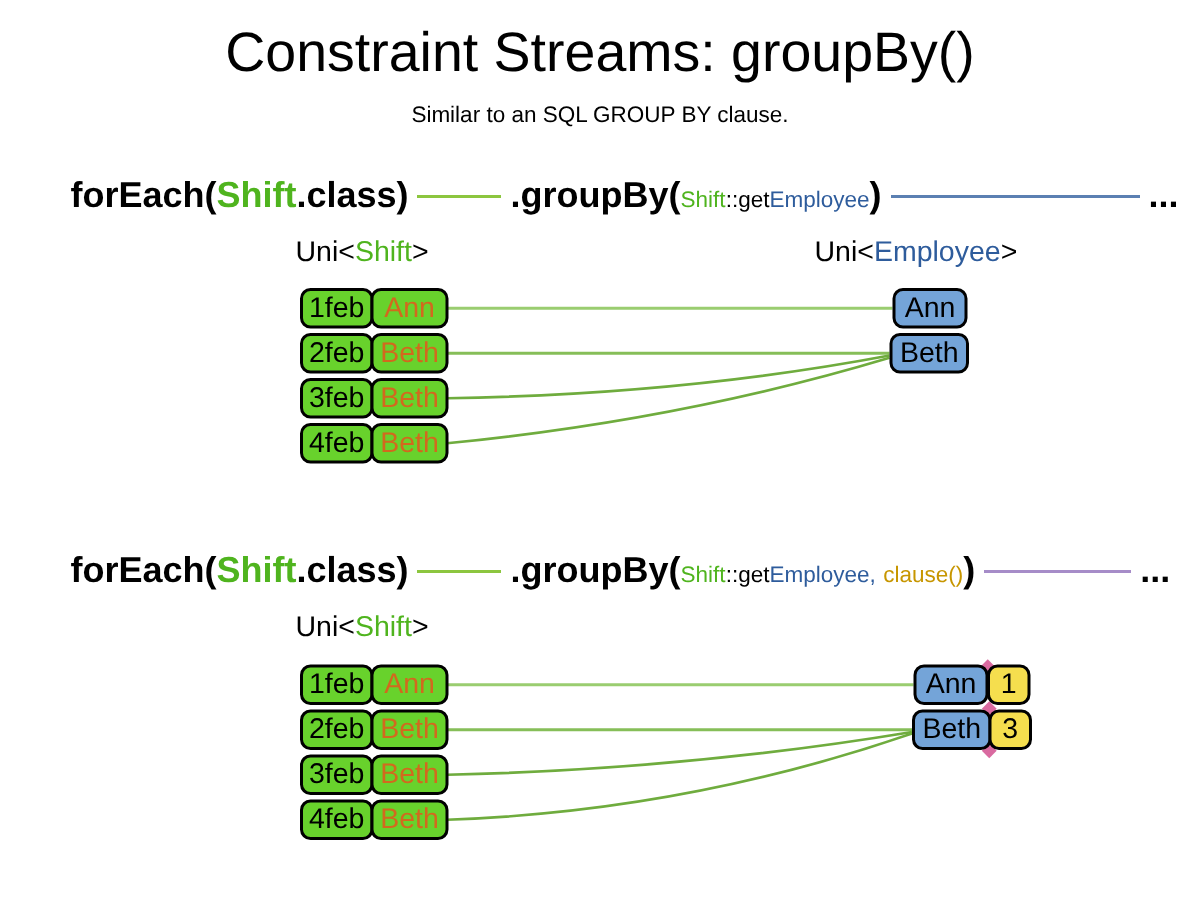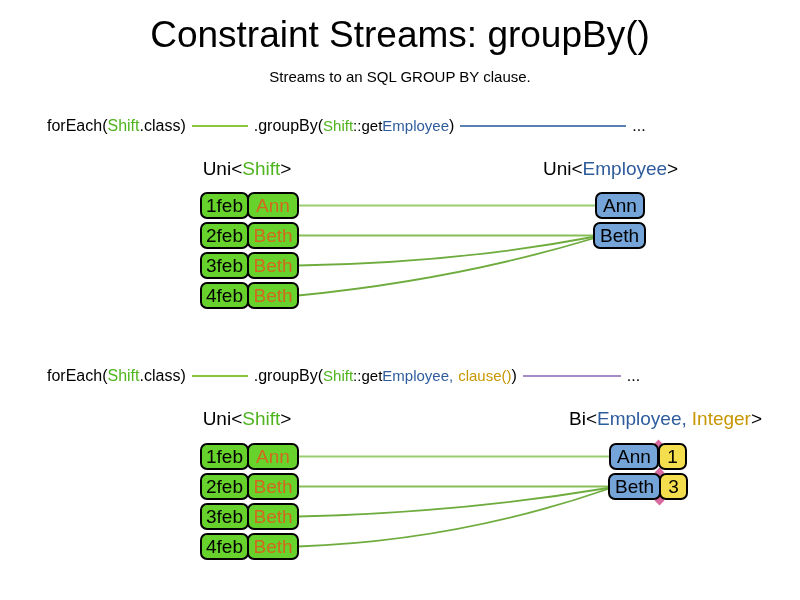--- a/index.html
+++ b/index.html
@@ -3,35 +3,35 @@
 <meta charset="utf-8">
 <style>
   html,body { margin:0; padding:0; background:#fff; }
   body { width:800px; height:600px; font-family:"Liberation Sans", sans-serif; color:#000; }
   .slide { position:relative; width:800px; height:600px; background:#fff; overflow:hidden; }
 
   .title    { position:absolute; top:14px; left:0; width:100%; text-align:center; font-size:37px; font-weight:400; }
   .subtitle { position:absolute; top:68px; left:0; width:100%; text-align:center; font-size:15px; }
 
   .code-row { position:absolute; left:47px; display:flex; align-items:baseline; white-space:pre; }
-  .big { font-size:16px; }
+  .big { font-size:24px;font-weight:bold; }
   .sm  { font-size:15px; }
   .green  { color:var(--green_text); }
   .blue   { color:var(--blue_text); }
   .gold   { color:var(--gold_text); }
   .orange { color:var(--orange_text); }
   .after-comma { margin-right:5px; }
 
   .conn { height:2px; align-self:center; margin:0 6px; flex:none; }
   .conn.g { width:56px;  background:var(--code_line_green); }
   .conn.b { width:166px; background:var(--code_line_blue); }
   .conn.p { width:98px;  background:var(--code_line_purple); }
 
   .type-label { position:absolute; font-size:19px; white-space:nowrap; }
-  .centered100 { width:100px; text-align:center; }
+  .centered100 { width:100px; }
 
   .cell { position:absolute; box-sizing:border-box; border:2px solid #000; border-radius:7px;
           display:flex; align-items:center; justify-content:center; font-size:19px; z-index:2; background:#fff; }
   .green-cell  { background:var(--green_fill);align-items:flex-end; }
   .blue-cell   { background:var(--blue_fill); }
   .yellow-cell { background:var(--yellow_fill); }
 
   .diamond { position:absolute; width:7px; height:7px; background:var(--joint_pink);
              transform:rotate(45deg); z-index:1; }
 
@@ -39,21 +39,21 @@
   .ln-light { stroke:var(--map_line_light); stroke-width:2;   fill:none; }
   .ln-mid   { stroke:var(--map_line_mid);   stroke-width:2;   fill:none; }
   .ln-dark  { stroke:var(--map_line_dark);  stroke-width:1.8; fill:none; }
 </style>
 </head>
 <body>
 
 <div class="slide">
 
   <div class="title">Constraint Streams: groupBy()</div>
-  <div class="subtitle">Streams to an SQL GROUP BY clause.</div>
+  <div class="subtitle">Similar to an SQL GROUP BY clause.</div>
 
   <svg class="lines" width="800" height="600" viewBox="0 0 800 600">
     <path class="ln-light" d="M298 205.5 H595"></path>
     <path class="ln-mid" d="M298 235.5 H593"></path>
     <path class="ln-dark" d="M298 265.5 Q455 263 593 237"></path>
     <path class="ln-dark" d="M298 295.5 Q455 280 593 238.5"></path>
     <path class="ln-light" d="M298 456.5 H609"></path>
     <path class="ln-mid" d="M298 486.5 H608"></path>
     <path class="ln-dark" d="M298 516.5 Q457 513 608 488"></path>
     <path class="ln-dark" d="M298 546.5 Q457 541 608 489"></path>
@@ -123,23 +123,20 @@
     <span class="sm blue after-comma"><span>Employee</span><span>,</span></span>
     <span class="sm gold">clause()</span>
     <span class="big">)</span>
     <div class="conn p"></div>
     <span class="big">...</span>
   </div>
 
   <div class="type-label centered100" style="left:197px; top:408px;">
     <span>Uni&lt;</span><span class="green">Shift</span><span>&gt;</span>
   </div>
-  <div class="type-label" style="left:569px; top:408px;">
-    <span>Bi&lt;</span><span class="blue">Employee</span><span class="blue after-comma">,</span><span class="gold">Integer</span><span>&gt;</span>
-  </div>
 
   <div class="cell green-cell" style="left:200px; top:443px; width:49px; height:27px;">
       <span>1feb</span>
     </div>
   <div class="cell green-cell orange" style="left:247px; top:443px; width:52px; height:27px;">
       <span>Ann</span>
     </div>
   <div class="cell green-cell" style="left:200px; top:473px; width:49px; height:27px;">
       <span>2feb</span>
     </div>

